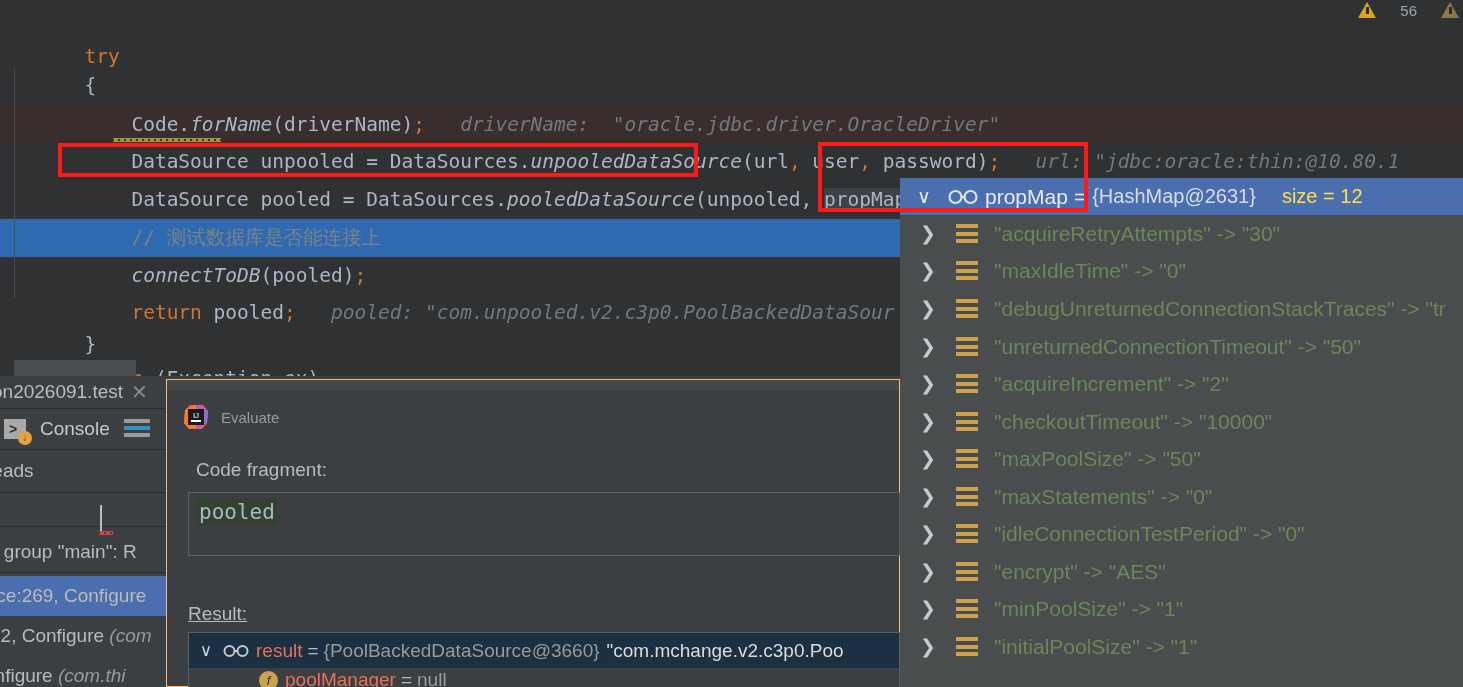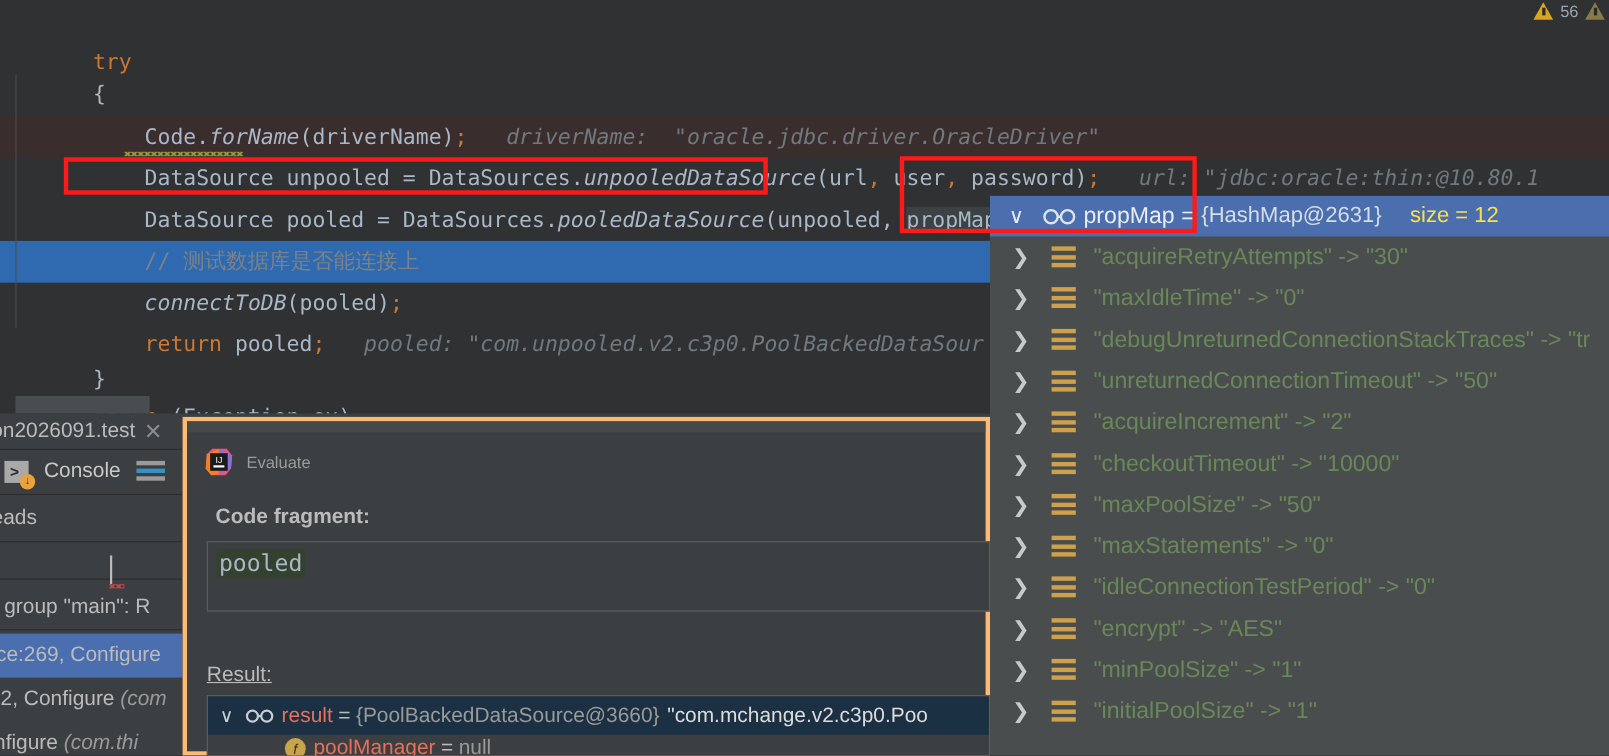--- a/index.html
+++ b/index.html
@@ -75,21 +75,21 @@
     z-index: 40;
   }
 
   
   #inspect-widget {
     position: absolute;
     right: 0; top: 0;
     height: 20px;
     display: flex;
     align-items: center;
-    gap: 6px;
+    gap: 24px;
     padding-right: 4px;
     z-index: 30;
   }
   .warn-tri {
     width: 0; height: 0;
     border-left: 9px solid transparent;
     border-right: 9px solid transparent;
     border-bottom: 16px solid #d9a521;
     position: relative;
   }
@@ -228,21 +228,21 @@
   .frame-row.selected { background: #4b6eaf; }
   .frame-row span.pkg { color: #9a9a9a; font-style: italic; }
 
   
   #evaluate-dialog {
     position: absolute;
     left: 166px; top: 379px;
     width: 734px;
     height: 308px;
     background: #3c3f41;
-    border: 4px solid #fdba74;
+    border: 1px solid #fdba74;
     box-sizing: border-box;
     z-index: 20;
     overflow: hidden;
   }
   #eval-titlebar {
     position: absolute;
     left: 0; top: 0;
     width: 100%;
     height: 10px;
     background: #45494a;
@@ -258,21 +258,20 @@
   #eval-title {
     color: #9b9b9b;
     font-size: 15px;
   }
   #code-fragment-label {
     position: absolute;
     left: 196px; top: 459px;
     color: #bbbbbb;
     font-size: 19px;
     z-index: 21;
-    font-weight: bold;
   }
   #code-fragment-input {
     position: absolute;
     left: 188px; top: 492px;
     width: 712px;
     height: 64px;
     background: #3c3f41;
     border: 1px solid #5e6060;
     box-sizing: border-box;
     z-index: 21;

